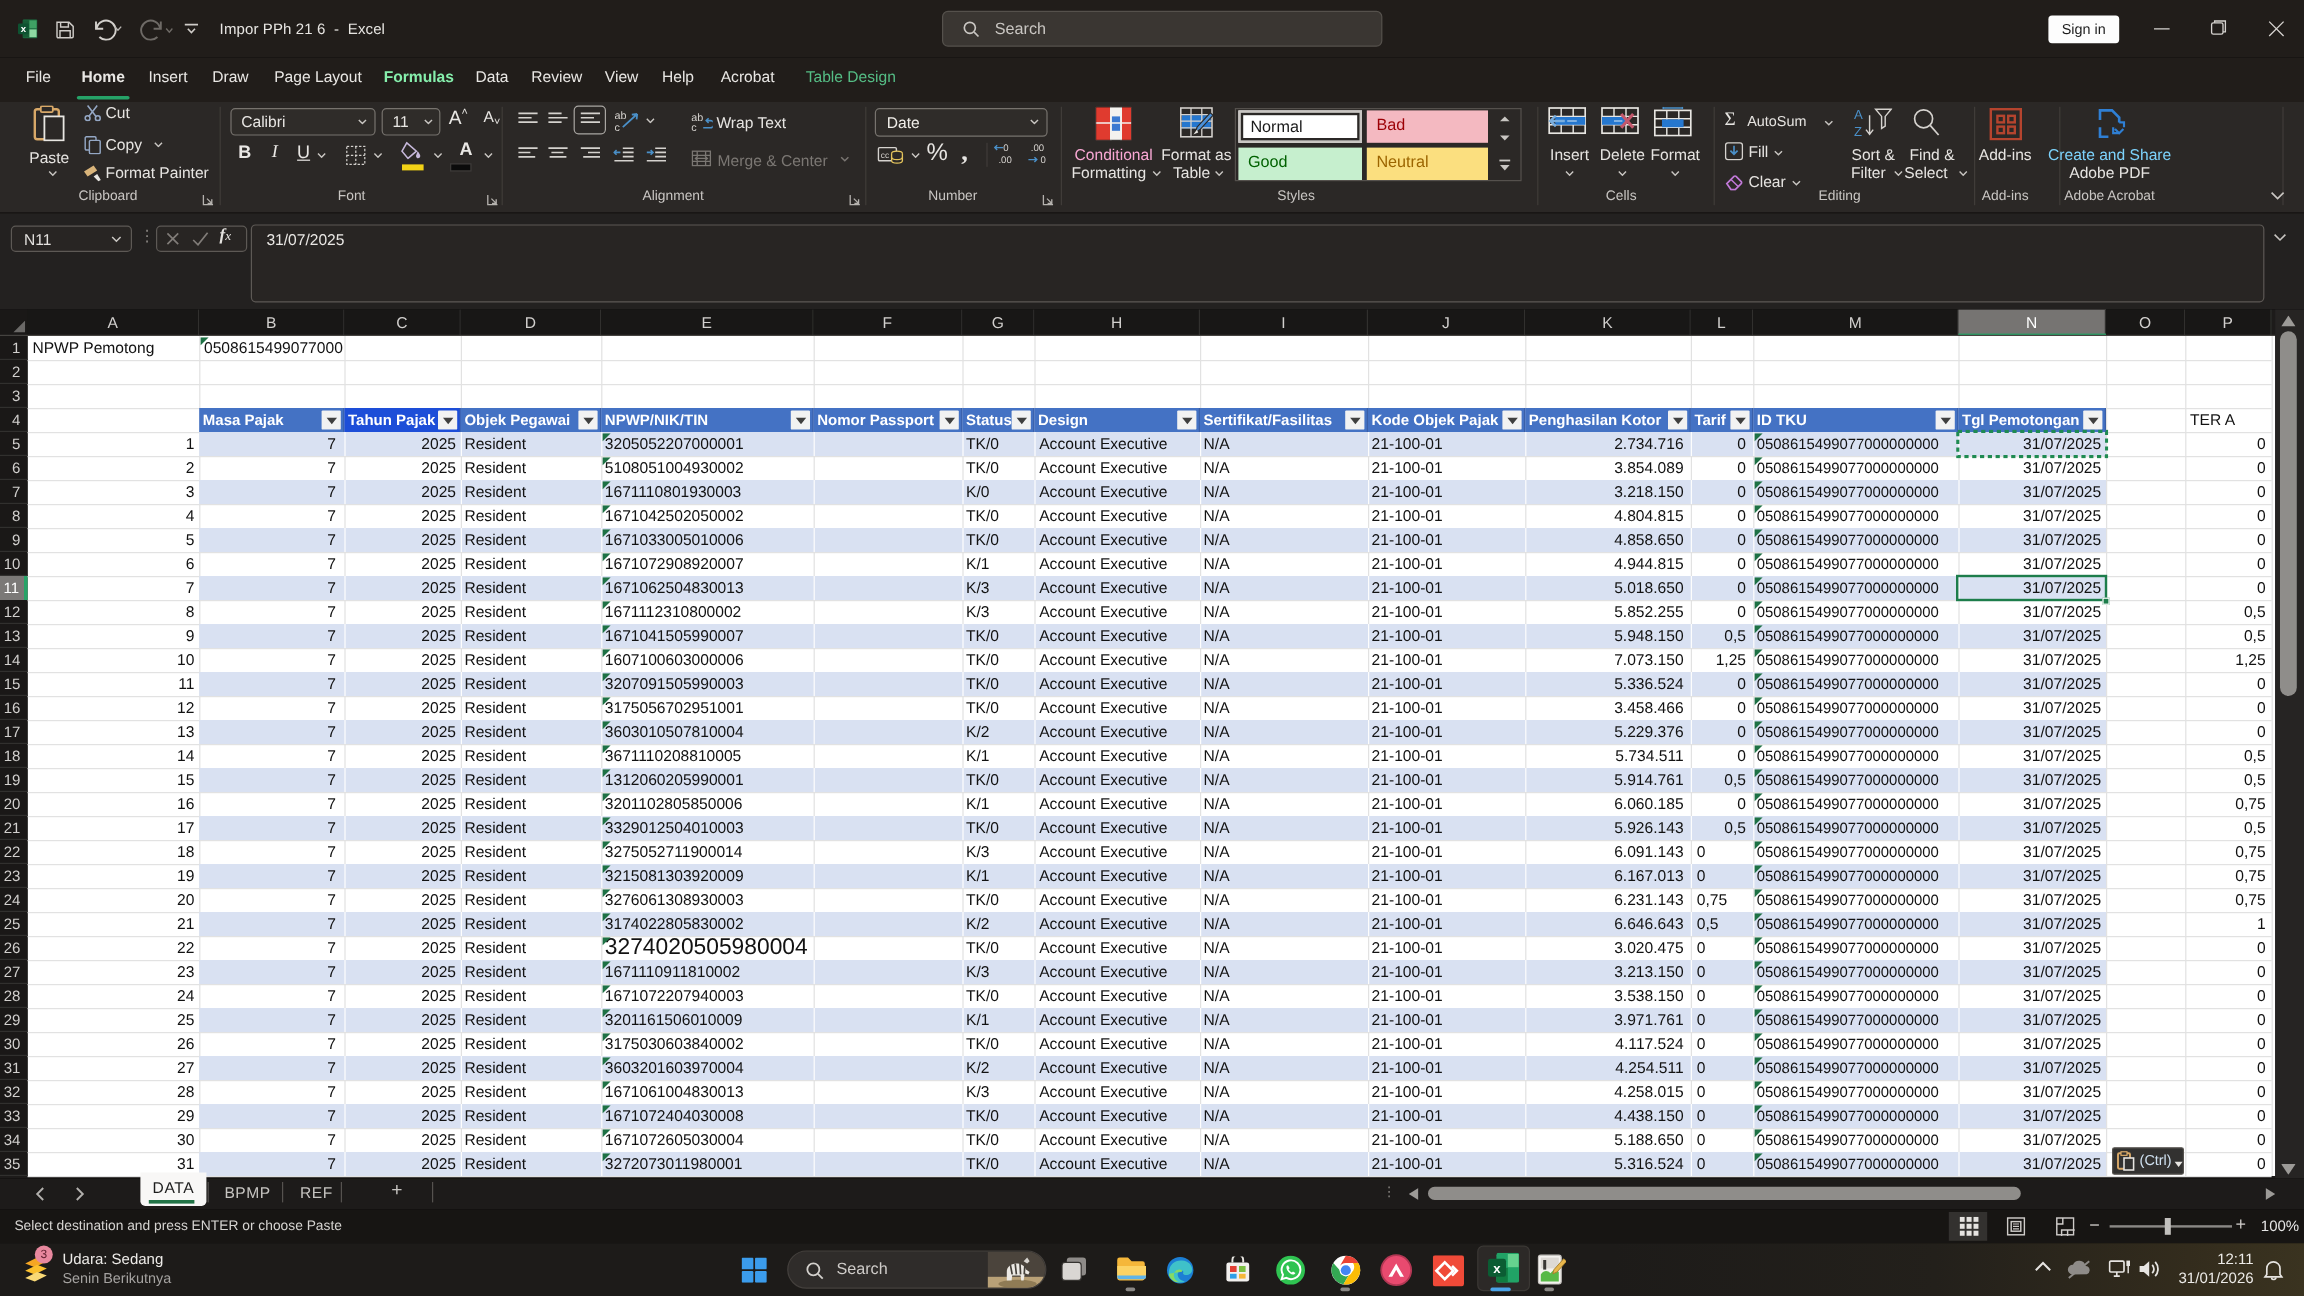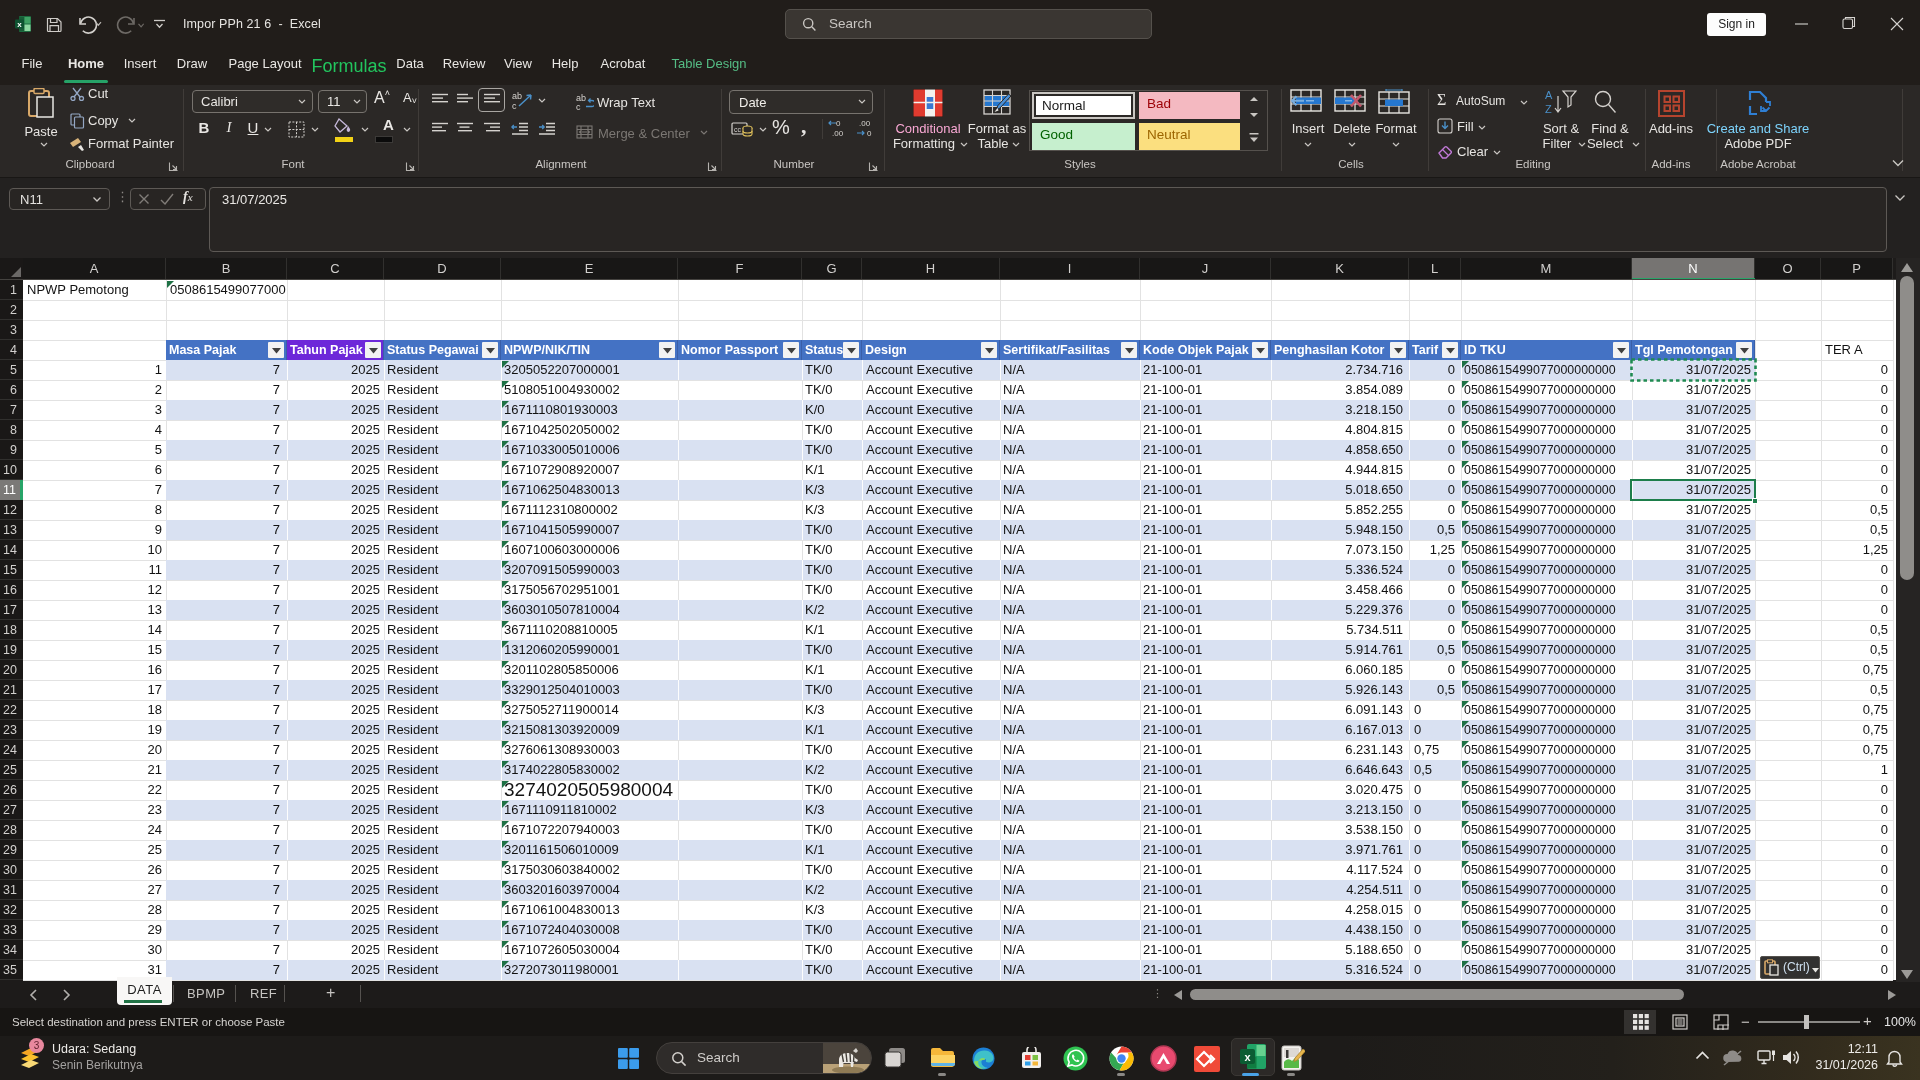--- a/index.html
+++ b/index.html
@@ -51,21 +51,21 @@
       <path d="M51.5 3 v-1.5 h9 v9 h-2" fill="none"></path>
 <path d="M97 2 l12 12 M109 2 l-12 12"></path>
     </svg>
 </div>
 <div class="ab tb" style="top:48px;height:37px;background:#211d1a">
 <div class="ab" style="left:32px;top:8px;transform:translateX(-50%);font-size:13px;font-weight:normal;color:#e9e7e4">File</div>
 <div class="ab" style="left:86px;top:8px;transform:translateX(-50%);font-size:13px;font-weight:bold;color:#e9e7e4">Home</div>
 <div class="ab" style="left:140px;top:8px;transform:translateX(-50%);font-size:13px;font-weight:normal;color:#e9e7e4">Insert</div>
 <div class="ab" style="left:192px;top:8px;transform:translateX(-50%);font-size:13px;font-weight:normal;color:#e9e7e4">Draw</div>
 <div class="ab" style="left:265px;top:8px;transform:translateX(-50%);font-size:13px;font-weight:normal;color:#e9e7e4">Page Layout</div>
-<div class="ab" style="left:349px;top:8px;transform:translateX(-50%);font-size:18px;font-weight:normal;color:#22c55e">Formulas</div>
+<div class="ab" style="left:349px;top:8px;transform:translateX(-50%);font-size:13px;font-weight:bold;color:#86efac">Formulas</div>
 <div class="ab" style="left:410px;top:8px;transform:translateX(-50%);font-size:13px;font-weight:normal;color:#e9e7e4">Data</div>
 <div class="ab" style="left:464px;top:8px;transform:translateX(-50%);font-size:13px;font-weight:normal;color:#e9e7e4">Review</div>
 <div class="ab" style="left:518px;top:8px;transform:translateX(-50%);font-size:13px;font-weight:normal;color:#e9e7e4">View</div>
 <div class="ab" style="left:565px;top:8px;transform:translateX(-50%);font-size:13px;font-weight:normal;color:#e9e7e4">Help</div>
 <div class="ab" style="left:623px;top:8px;transform:translateX(-50%);font-size:13px;font-weight:normal;color:#e9e7e4">Acrobat</div>
 <div class="ab" style="left:709px;top:8px;transform:translateX(-50%);font-size:13px;color:#55bd85">Table Design</div>
 <div class="ab" style="left:64px;top:32px;width:44px;height:3px;background:#26a368;border-radius:2px"></div>
 </div>
 <div class="ab tb" style="top:85px;height:92px;background:#2b2826">
 <div class="ab" style="left:183px;top:4px;width:1px;height:82px;background:#403c39"></div>
@@ -512,26 +512,26 @@
 <div class="ab" style="left:27px;top:22px;font-size:13px;color:#121212;line-height:20px">NPWP Pemotong</div>
 <div class="ab" style="left:170px;top:22px;font-size:13px;color:#121212;line-height:20px">0508615499077000</div>
 <svg class="ab" style="left:167px;top:23px" width="7" height="7" viewBox="0 0 7 7">
       <path d="M0 0 h7 l-7 7 z" fill="#1e7145"></path>
     </svg>
 <div class="ab" style="left:166px;top:82px;width:121px;height:20px;background:#4472c4;border-right:1px solid #3a5fa8;color:#fff;font-size:12.5px;font-weight:bold;line-height:20px;padding-left:3px;white-space:nowrap;overflow:hidden">Masa Pajak</div>
 <div class="ab" style="left:268px;top:84px;width:16px;height:16px;background:#f2f2f2;border-radius:1px"></div>
 <svg class="ab" style="left:272px;top:90px" width="9" height="6" viewBox="0 0 9 6">
       <path d="M0 0 h9 l-4.5 5.5 z" fill="#3f3f3f"></path>
     </svg>
-<div class="ab" style="left:287px;top:82px;width:97px;height:20px;background:#6d28d9;border-right:1px solid #3a5fa8;color:#fff;font-size:12.5px;font-weight:bold;line-height:20px;padding-left:3px;white-space:nowrap;overflow:hidden">Tahun Pajak</div>
+<div class="ab" style="left:287px;top:82px;width:97px;height:20px;background:#1d4ed8;border-right:1px solid #3a5fa8;color:#fff;font-size:12.5px;font-weight:bold;line-height:20px;padding-left:3px;white-space:nowrap;overflow:hidden">Tahun Pajak</div>
 <div class="ab" style="left:365px;top:84px;width:16px;height:16px;background:#f2f2f2;border-radius:1px"></div>
 <svg class="ab" style="left:369px;top:90px" width="9" height="6" viewBox="0 0 9 6">
       <path d="M0 0 h9 l-4.5 5.5 z" fill="#3f3f3f"></path>
     </svg>
-<div class="ab" style="left:384px;top:82px;width:117px;height:20px;background:#4472c4;border-right:1px solid #3a5fa8;color:#fff;font-size:12.5px;font-weight:bold;line-height:20px;padding-left:3px;white-space:nowrap;overflow:hidden">Status Pegawai</div>
+<div class="ab" style="left:384px;top:82px;width:117px;height:20px;background:#4472c4;border-right:1px solid #3a5fa8;color:#fff;font-size:12.5px;font-weight:bold;line-height:20px;padding-left:3px;white-space:nowrap;overflow:hidden">Objek Pegawai</div>
 <div class="ab" style="left:482px;top:84px;width:16px;height:16px;background:#f2f2f2;border-radius:1px"></div>
 <svg class="ab" style="left:486px;top:90px" width="9" height="6" viewBox="0 0 9 6">
       <path d="M0 0 h9 l-4.5 5.5 z" fill="#3f3f3f"></path>
     </svg>
 <div class="ab" style="left:501px;top:82px;width:177px;height:20px;background:#4472c4;border-right:1px solid #3a5fa8;color:#fff;font-size:12.5px;font-weight:bold;line-height:20px;padding-left:3px;white-space:nowrap;overflow:hidden">NPWP/NIK/TIN</div>
 <div class="ab" style="left:659px;top:84px;width:16px;height:16px;background:#f2f2f2;border-radius:1px"></div>
 <svg class="ab" style="left:663px;top:90px" width="9" height="6" viewBox="0 0 9 6">
       <path d="M0 0 h9 l-4.5 5.5 z" fill="#3f3f3f"></path>
     </svg>
 <div class="ab" style="left:678px;top:82px;width:124px;height:20px;background:#4472c4;border-right:1px solid #3a5fa8;color:#fff;font-size:12.5px;font-weight:bold;line-height:20px;padding-left:3px;white-space:nowrap;overflow:hidden">Nomor Passport</div>

